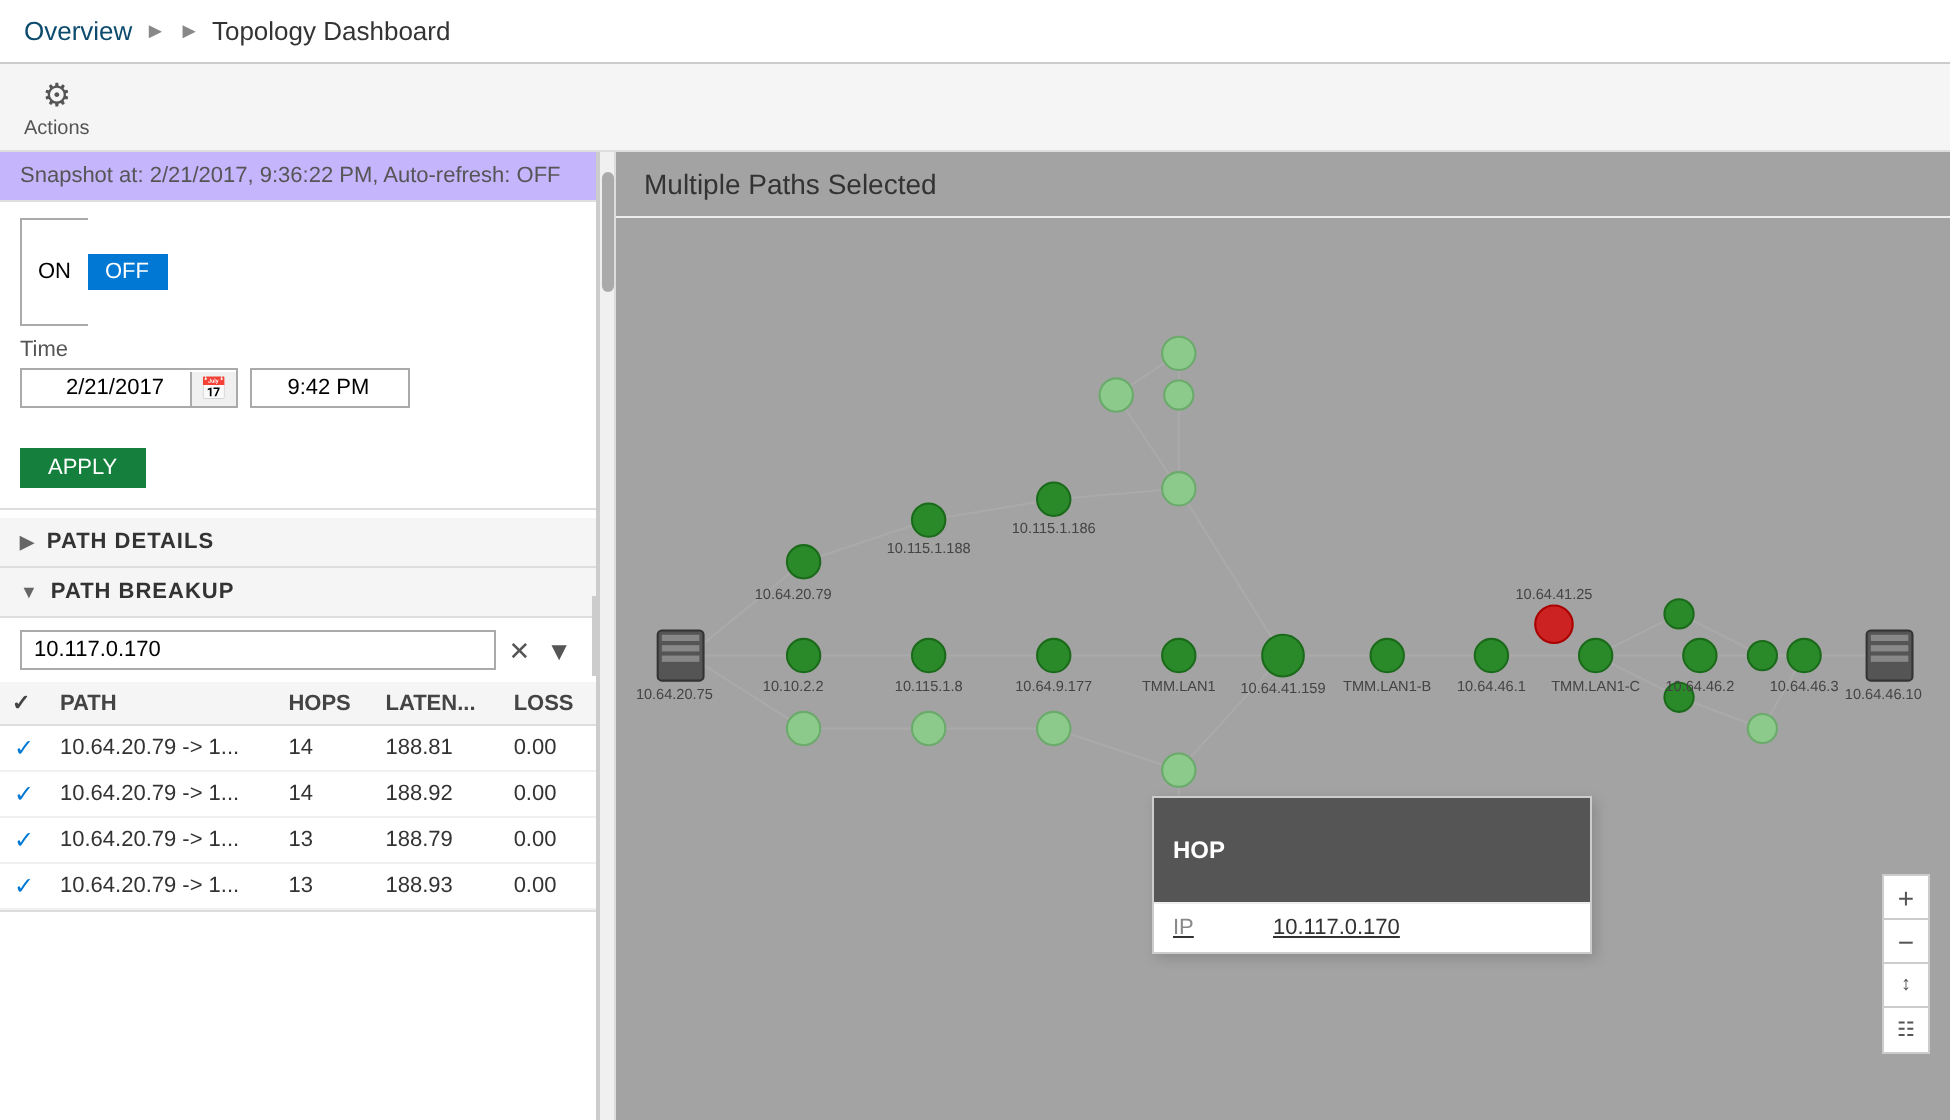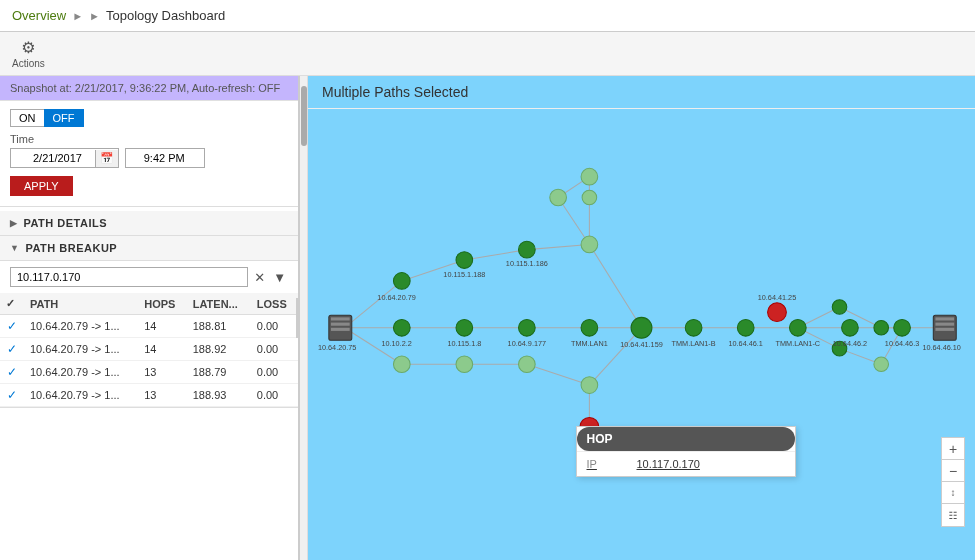--- a/index.html
+++ b/index.html
@@ -10,21 +10,21 @@
       background: #fff;
       border-bottom: 1px solid #ccc;
       padding: 6px 12px;
       font-size: 13px;
       display: flex;
       align-items: center;
       gap: 6px;
       height: 32px;
     }
     .breadcrumb-separator { color: #888; font-size: 11px; }
-    .breadcrumb-item { color: #4d7c0f; cursor: pointer; }
+    .breadcrumb-item { color: #0c4a6e; cursor: pointer; }
     .breadcrumb-item.active { color: #333; cursor: default; }
 
     
     .toolbar {
       background: #f5f5f5;
       border-bottom: 1px solid #ddd;
       padding: 4px 12px;
       display: flex;
       align-items: center;
       height: 44px;
@@ -64,21 +64,21 @@
 
     .toggle-row {
       padding: 8px 10px 4px;
       display: flex;
       align-items: center;
       gap: 0;
     }
     .toggle-on {
       border: 1px solid #aaa;
       background: #fff;
-      padding: 2px 8px;
+      padding: 20px 8px;
       font-size: 11px;
       cursor: pointer;
       border-right: none;
     }
     .toggle-off {
       border: 1px solid #0078d4;
       background: #0078d4;
       color: #fff;
       padding: 2px 8px;
       font-size: 11px;
@@ -108,27 +108,27 @@
       outline: none;
     }
     .cal-icon {
       padding: 2px 4px;
       background: #f0f0f0;
       border-left: 1px solid #aaa;
       font-size: 11px;
       cursor: pointer;
     }
     .apply-btn {
-      background: #b91c1c;
+      background: #15803d;
       color: #fff;
       border: none;
       padding: 4px 14px;
       font-size: 11px;
       cursor: pointer;
-      margin: 0 10px 10px;
+      margin: 12px 10px 10px;
       display: block;
       text-align: right;
     }
 
     .divider { border-top: 1px solid #ddd; margin: 4px 0; }
 
     
     .section-header {
       display: flex;
       align-items: center;
@@ -203,21 +203,21 @@
       display: flex;
       align-items: center;
       justify-content: center;
       cursor: pointer;
       z-index: 10;
     }
 
     
     .right-panel {
       flex: 1;
-      background: #7dd3fc;
+      background: #a3a3a3;
       position: relative;
       overflow: hidden;
     }
 
     .topology-title {
       padding: 8px 14px;
       font-size: 14px;
       font-weight: 400;
       color: #333;
       border-bottom: 1px solid #eee;
@@ -244,24 +244,23 @@
       left: 50%;
       transform: translateX(-30%);
       background: #fff;
       border: 1px solid #ccc;
       min-width: 220px;
       box-shadow: 2px 2px 6px rgba(0,0,0,0.15);
     }
     .hop-popup-header {
       background: #555;
       color: #fff;
-      padding: 5px 10px;
+      padding: 19px 10px;
       font-size: 12px;
       font-weight: 600;
-      border-radius: 12px;
     }
     .hop-popup-row {
       display: flex;
       padding: 6px 10px;
       gap: 20px;
       font-size: 11px;
       border-top: 1px solid #eee;
       text-decoration: underline;
     }
     .hop-popup-key { color: #888; width: 30px; }

